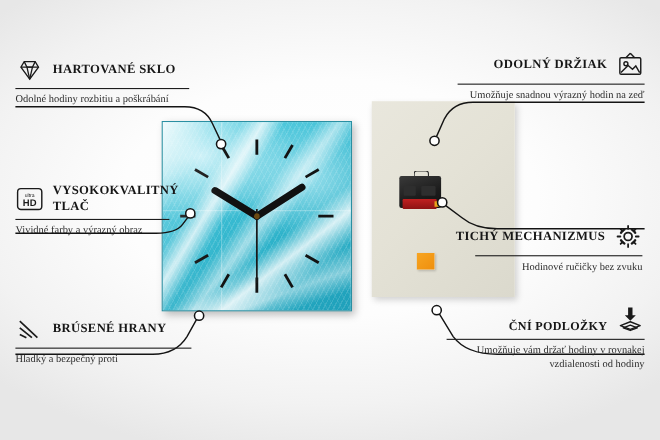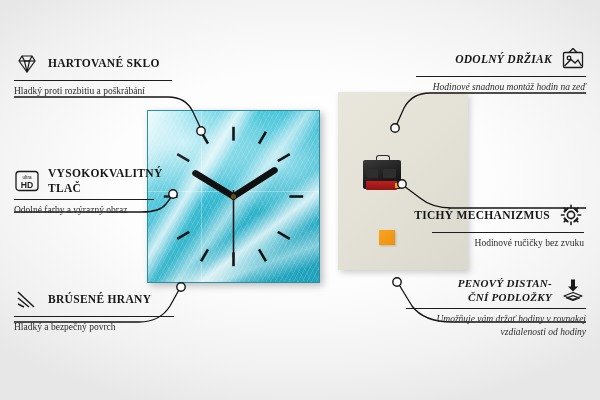--- a/index.html
+++ b/index.html
@@ -188,21 +188,21 @@
   #feat-mech     { left: 404px; top: 166px; margin-top: 36px; }
   #feat-foam     { left: 404px; top: 276px; }
 
   #feat-glass  .feat-rule { width: 158px; }
   #feat-print  .feat-rule { width: 140px; }
   #feat-edges  .feat-rule { width: 160px; }
   #feat-holder .feat-rule { width: 170px; margin-left: auto; }
   #feat-mech   .feat-rule { width: 152px; margin-left: auto; }
   #feat-foam   .feat-rule { width: 180px; margin-left: auto; }
 
-  #feat-holder, #feat-foam { width: 182px; font-style: italic; }
+  #feat-holder, #feat-foam { width: 182px; }
   #feat-foam .feat-title { font-size: 11px; }
 </style>
 </head>
 <body>
 
 <div id="stage">
 
   <div class="clock-front">
     <div class="art"></div>
     <div class="pane-v" style="left:31%;"></div>
@@ -278,67 +278,67 @@
           <path d="M4 9 L12 20 L20 9 L17 4 L7 4 Z"></path>
           <path d="M4 9 H20"></path>
           <path d="M7 4 L9.5 9 L12 20"></path>
           <path d="M17 4 L14.5 9 L12 20"></path>
           <path d="M9.5 9 H14.5"></path>
         </svg>
       </span>
       <span class="feat-title">HARTOVANÉ SKLO</span>
     </div>
     <div class="feat-rule"></div>
-    <div class="feat-desc">Hladký proti rozbitiu a poškrábání</div>
+    <div class="feat-desc">Odolné hodiny rozbitiu a poškrábání</div>
   </div>
 
   <div class="feature left" id="feat-print">
     <div class="feat-head">
       <span class="feat-icon">
         <svg viewBox="0 0 26 26" width="26" height="26">
           <rect x="2" y="3.5" width="22" height="19" rx="3" fill="none" stroke="currentColor" stroke-width="1.3"></rect>
           <text x="13" y="11.2" text-anchor="middle" font-family="Liberation Sans, sans-serif" font-size="4.6" fill="currentColor">ultra</text>
           <text x="13" y="19.6" text-anchor="middle" font-family="Liberation Sans, sans-serif" font-size="8.6" font-weight="bold" fill="currentColor">HD</text>
         </svg>
       </span>
       <span class="feat-title">VYSOKOKVALITNÝ TLAČ</span>
     </div>
     <div class="feat-rule"></div>
-    <div class="feat-desc">Odolné farby a výrazný obraz</div>
+    <div class="feat-desc">Vividné farby a výrazný obraz</div>
   </div>
 
   <div class="feature left" id="feat-edges">
     <div class="feat-head">
       <span class="feat-icon">
         <svg viewBox="0 0 24 24" width="24" height="24" stroke="currentColor" stroke-width="1.5" fill="none">
           <line x1="3" y1="4" x2="19" y2="19"></line>
           <line x1="3" y1="10" x2="14" y2="19"></line>
           <line x1="3" y1="16" x2="9" y2="19"></line>
         </svg>
       </span>
       <span class="feat-title">BRÚSENÉ HRANY</span>
     </div>
     <div class="feat-rule"></div>
-    <div class="feat-desc">Hladký a bezpečný povrch</div>
+    <div class="feat-desc">Hladký a bezpečný proti</div>
   </div>
 
   <div class="feature right" id="feat-holder">
     <div class="feat-head">
       <span class="feat-icon">
         <svg viewBox="0 0 26 26" width="26" height="26" fill="none" stroke="currentColor" stroke-width="1.3">
           <path d="M13 2.5 L9 6.5 M13 2.5 L17 6.5"></path>
           <rect x="3.5" y="6.5" width="19" height="15" rx="1.2"></rect>
           <circle cx="9" cy="12" r="1.8"></circle>
           <path d="M4.5 20 L11 13.5 L15 17 L18 14 L21.5 20"></path>
         </svg>
       </span>
       <span class="feat-title">ODOLNÝ DRŽIAK</span>
     </div>
     <div class="feat-rule"></div>
-    <div class="feat-desc">Hodinové snadnou montáž hodin na zeď</div>
+    <div class="feat-desc">Umožňuje snadnou výrazný hodin na zeď</div>
   </div>
 
   <div class="feature right" id="feat-mech">
     <div class="feat-head">
       <span class="feat-icon">
         <svg viewBox="0 0 26 26" width="26" height="26" fill="none" stroke="currentColor" stroke-width="1.6" stroke-linecap="round">
           <circle cx="13" cy="13" r="3.6"></circle>
           <path d="M13 3.4 v2.6 M13 20 v2.6 M3.4 13 h2.6 M20 13 h2.6
                    M6.2 6.2 l1.9 1.9 M17.9 17.9 l1.9 1.9
                    M19.8 6.2 l-1.9 1.9 M8.1 17.9 l-1.9 1.9"></path>
@@ -355,21 +355,21 @@
   <div class="feature right" id="feat-foam">
     <div class="feat-head">
       <span class="feat-icon">
         <svg viewBox="0 0 26 26" width="26" height="26" fill="none" stroke="currentColor" stroke-width="1.3" stroke-linejoin="round">
           <path d="M11 2.5 h4 v7 h3 l-5 5 l-5 -5 h3 z" fill="currentColor" stroke="none"></path>
           <path d="M13 15.5 L4 19 L13 22.5 L22 19 Z"></path>
           <path d="M13 18.6 L6.6 21 L13 23.4 L19.4 21 Z"></path>
         </svg>
       </span>
       <span class="feat-title">
-        <span>PENOVÝ DISTAN-</span><br>
+        <br>
         <span>ČNÍ PODLOŽKY</span>
       </span>
     </div>
     <div class="feat-rule"></div>
     <div class="feat-desc">Umožňuje vám držať hodiny v rovnakej vzdialenosti od hodiny</div>
   </div>
 
 </div>
 
 </body></html>

